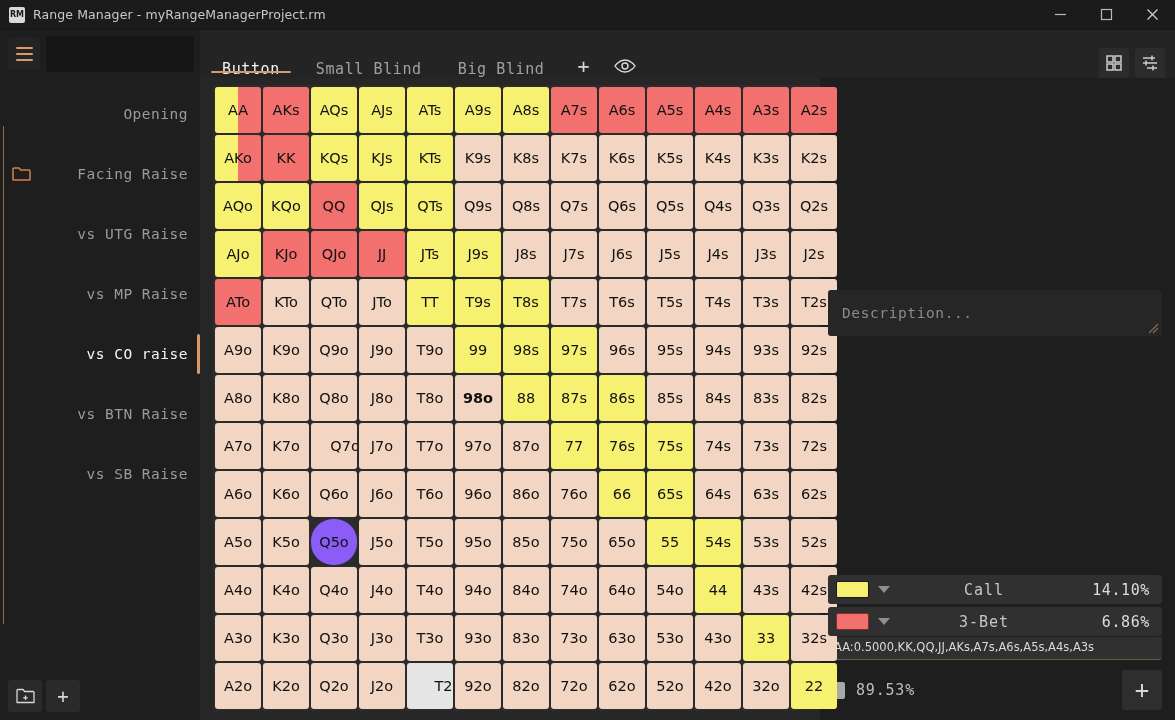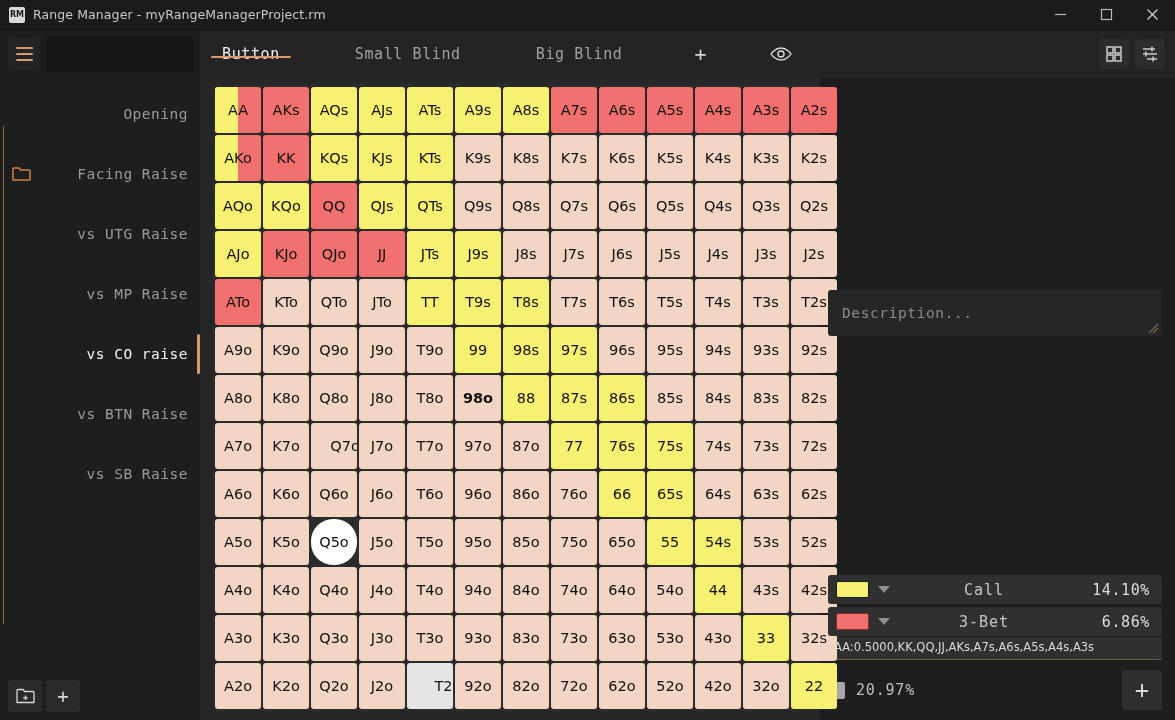--- a/index.html
+++ b/index.html
@@ -66,24 +66,23 @@
   .hamburger span {
     display: block; width: 17px; height: 2px; background: #d79a6c; border-radius: 1px;
   }
   .tb-search-blank {
     flex: 1 1 auto; height: 36px;
     background: #161616; border-radius: 3px;
   }
 
   .tabstrip {
     flex: 1 1 auto;
-    display: flex; align-items: center;
+    display: flex; align-items: flex-end;
     background: #242424;
     padding-left: 4px;
-    gap: 39px;
   }
   .tab {
     position: relative;
     display: flex; align-items: center; justify-content: center;
     padding: 0 18px;
     font-size: 15px; color: #a0a0a0;
     letter-spacing: .6px;
     white-space: nowrap;
   }
   .tab.active { color: #f2f2f2; }
@@ -742,21 +741,21 @@
             </div>
             <div class="cell" style="background: rgb(242, 213, 194);">
               <span class="txt">62s</span>
             </div>
             <div class="cell" style="background: rgb(242, 213, 194);">
               <span class="txt">A5o</span>
             </div>
             <div class="cell" style="background: rgb(242, 213, 194);">
               <span class="txt">K5o</span>
             </div>
-            <div class="cell" style="background: #ffffff; border-radius: 22px;">
+            <div class="cell" style="background: #8b5cf6; border-radius: 22px;">
               <span class="txt">Q5o</span>
             </div>
             <div class="cell" style="background: rgb(242, 213, 194);">
               <span class="txt">J5o</span>
             </div>
             <div class="cell" style="background: rgb(242, 213, 194);">
               <span class="txt">T5o</span>
             </div>
             <div class="cell" style="background: rgb(242, 213, 194);">
               <span class="txt">95o</span>
@@ -925,21 +924,21 @@
           <div class="sw" id="sw-raise" style="background: rgb(242, 112, 109); border: 1.5px solid rgb(140, 43, 41);"></div>
           <div class="caret"></div>
           <div class="lg-name">3-Bet</div>
           <div class="lg-pct">6.86%</div>
         </div>
         <div class="combo-line">AA:0.5000,KK,QQ,JJ,AKs,A7s,A6s,A5s,A4s,A3s</div>
       </div>
 
       <div class="rp-bottom">
         <div class="pct-chip"></div>
-        <div class="pct-val">20.97%</div>
+        <div class="pct-val">89.53%</div>
         <div class="rp-spacer"></div>
         <div class="add-big">
           <span>+</span>
         </div>
       </div>
     </div>
 
   </div>
 </div>
 

